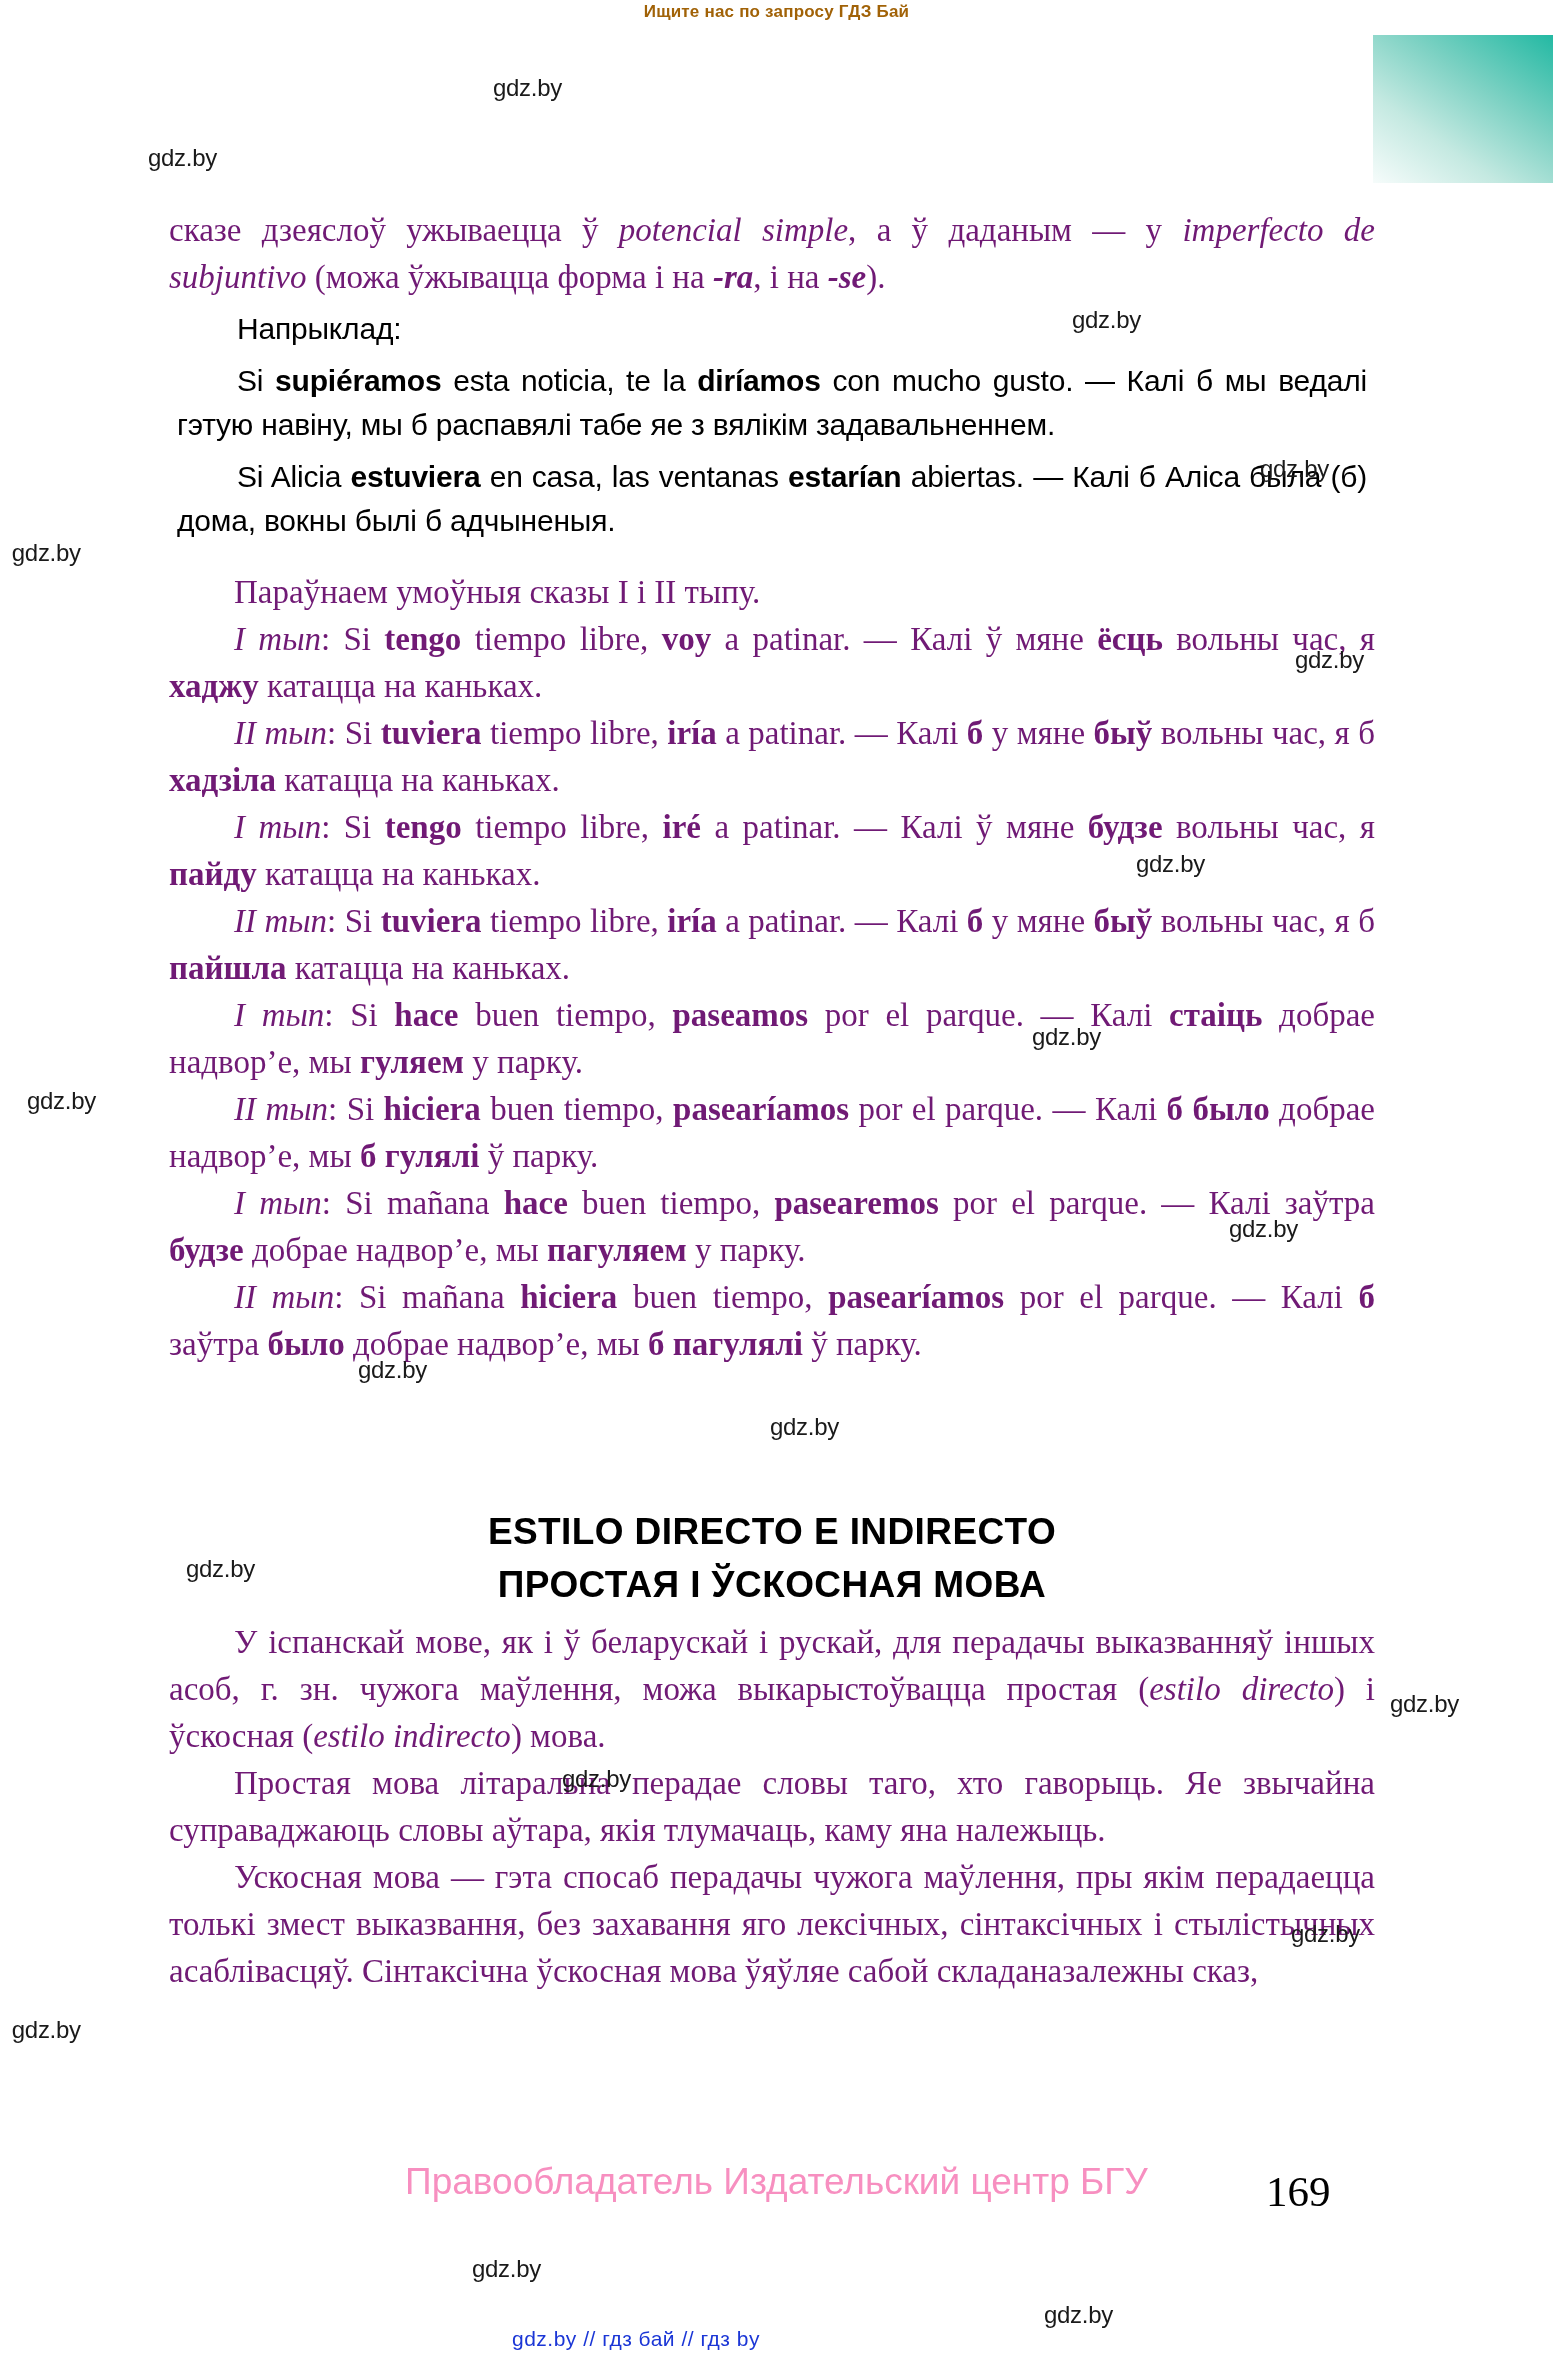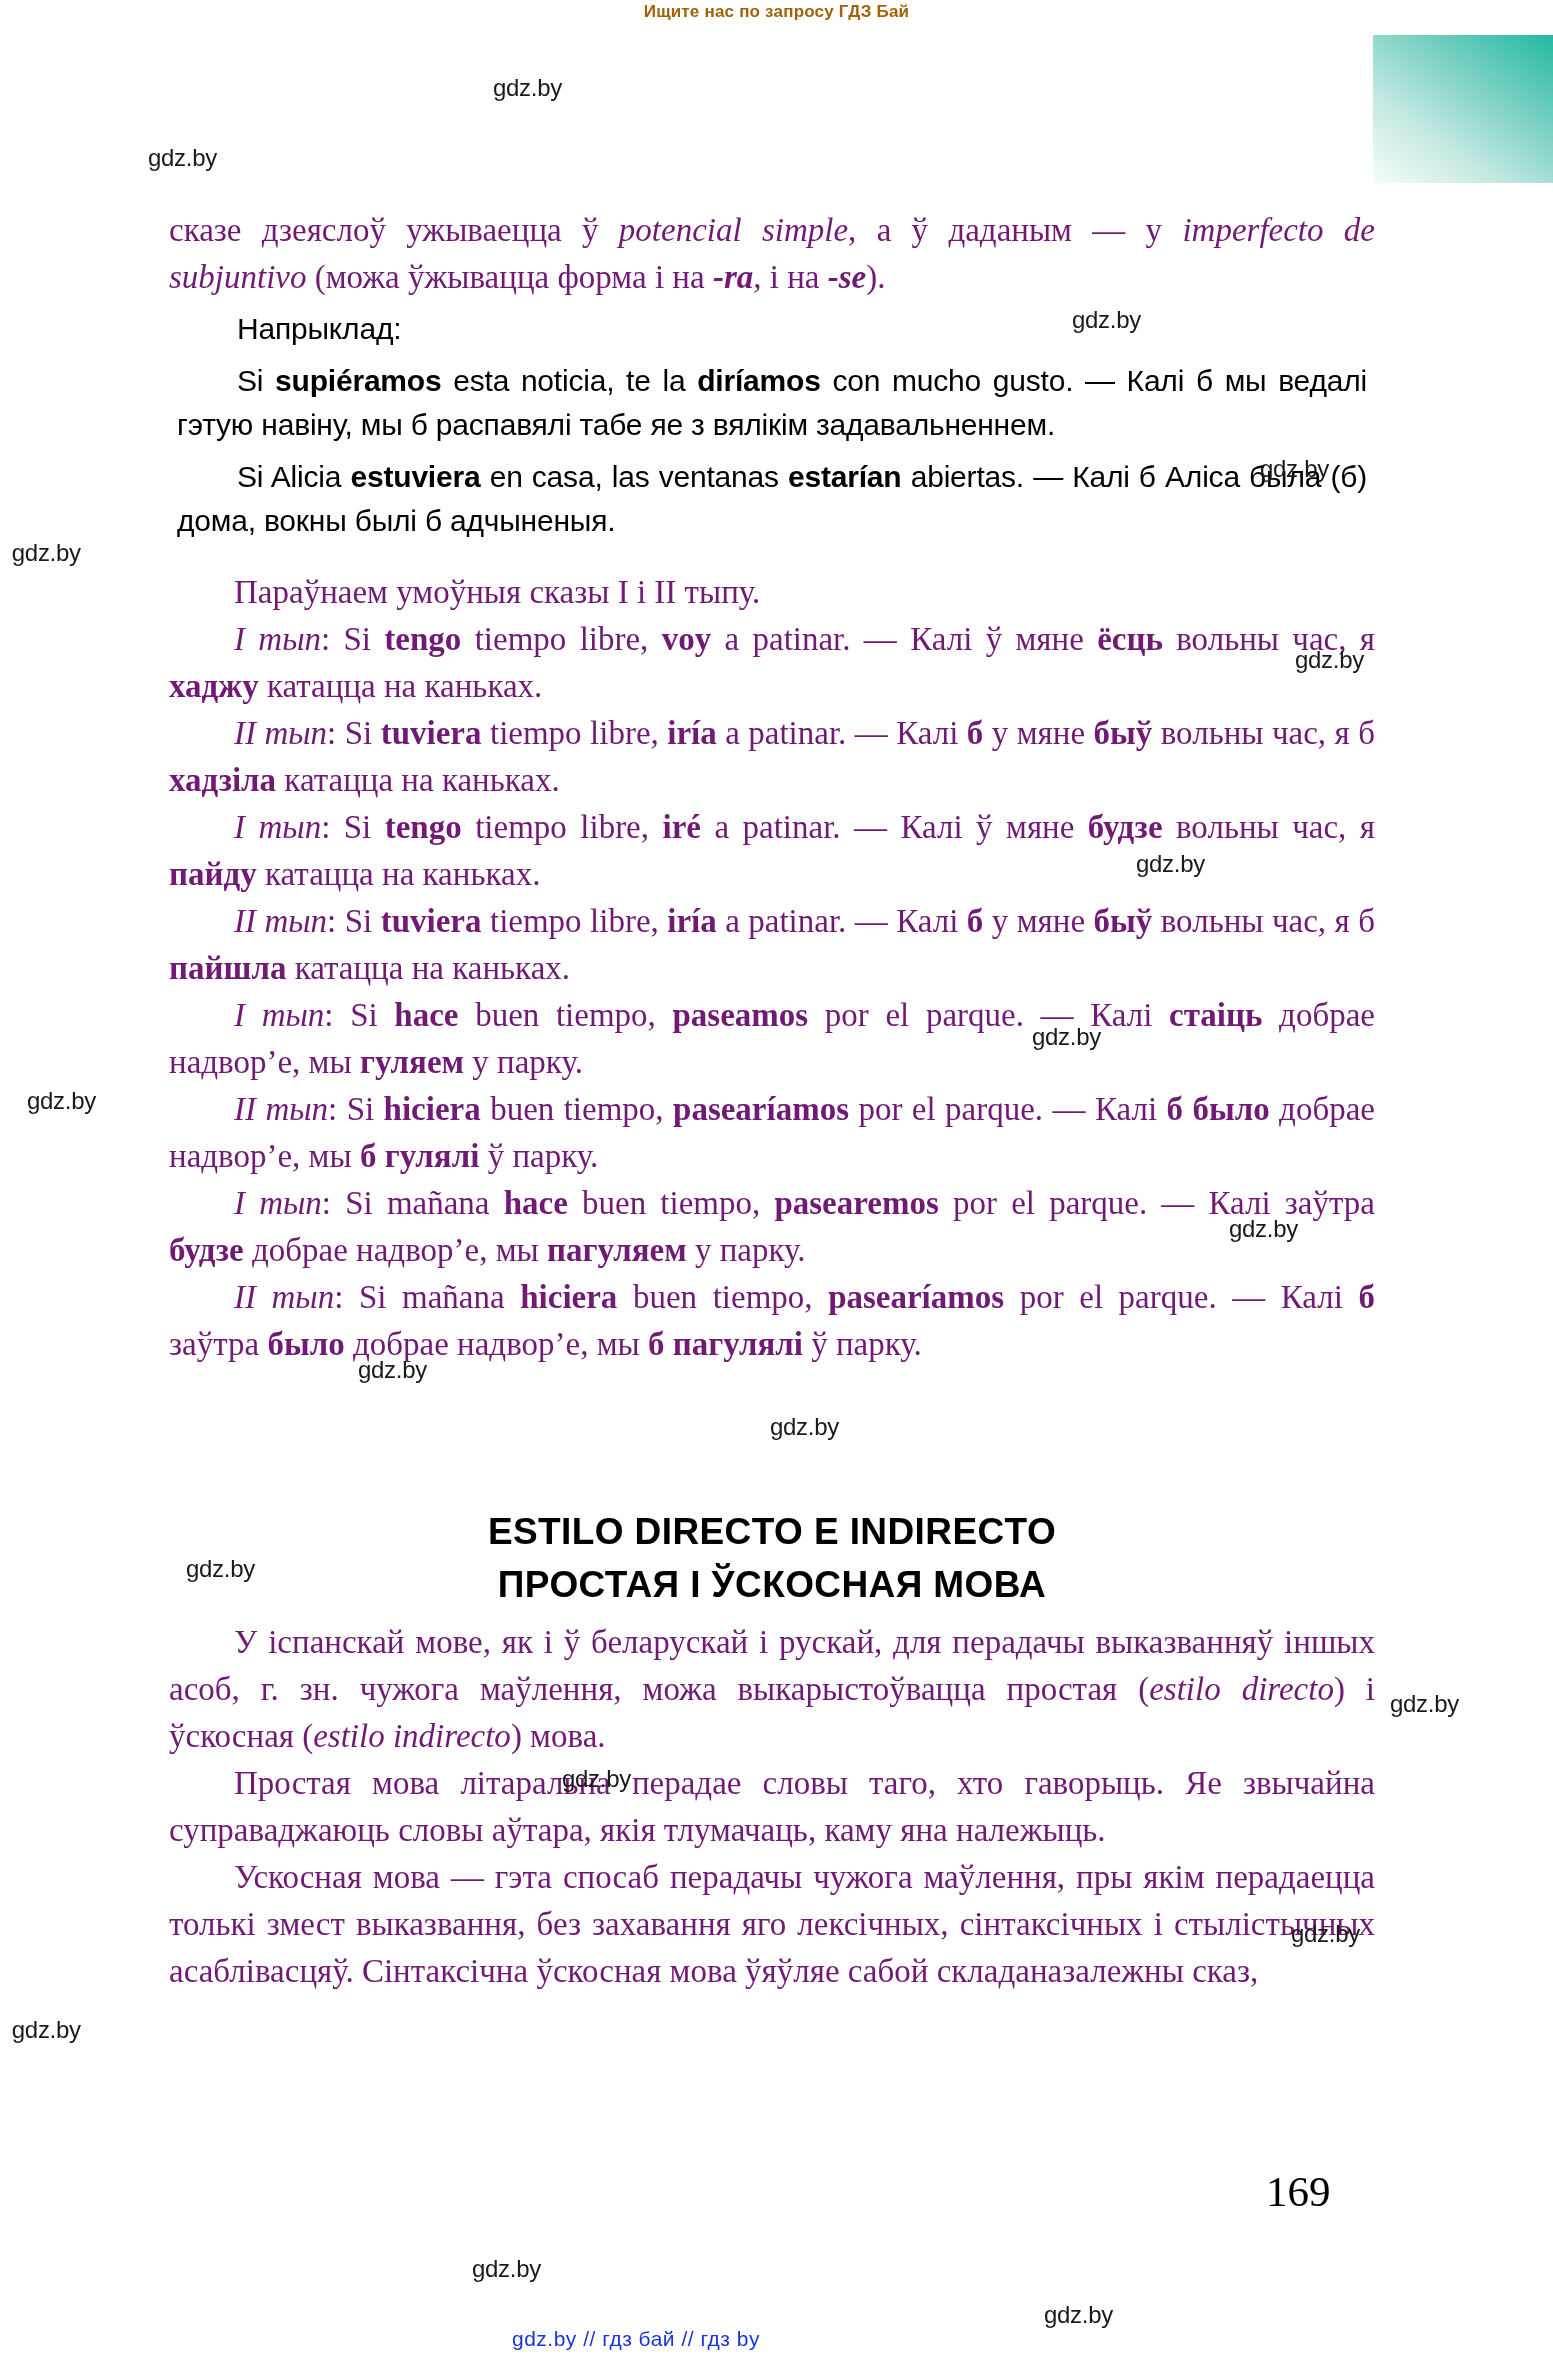--- a/index.html
+++ b/index.html
@@ -146,20 +146,21 @@
     <div class="heading">ESTILO DIRECTO E INDIRECTO</div>
     <div class="heading">ПРОСТАЯ І ЎСКОСНАЯ МОВА</div>
   </div>
 
   <div class="col" style="top:1619px;">
     <p class="para indent"><span>У іспанскай мове, як і ў беларускай і рускай, для перадачы выказванняў іншых асоб, г. зн. чужога маўлення, можа выкарыстоўвацца простая (</span><i>estilo directo</i><span>) і ўскосная (</span><i>estilo indirecto</i><span>) мова.</span></p>
     <p class="para indent">Простая мова літаральна перадае словы таго, хто гаворыць. Яе звычайна суправаджаюць словы аўтара, якія тлумачаць, каму яна належыць.</p>
     <p class="para indent">Ускосная мова — гэта спосаб перадачы чужога маўлення, пры якім перадаецца толькі змест выказвання, без захавання яго лексічных, сінтаксічных і стылістычных асаблівасцяў. Сінтаксічна ўскосная мова ўяўляе сабой складаназалежны сказ,</p>
   </div>
 
+  <div class="copyright" style="top:2161px;">Правообладатель Издательский центр БГУ</div>
   <div class="pagenum" style="left:1266px;top:2167px;">169</div>
   <div class="bottom-links" style="top:2327px;">gdz.by  //  гдз бай  //  гдз by</div>
 
   <div id="wm-host">
       <div class="wm" style="left: 493px; top: 74px;">gdz.by</div>
       <div class="wm" style="left: 148px; top: 144px;">gdz.by</div>
       <div class="wm" style="left: 1072px; top: 306px;">gdz.by</div>
       <div class="wm" style="left: 1260px; top: 455px;">gdz.by</div>
       <div class="wm" style="left: 11.8px; top: 539px;">gdz.by</div>
       <div class="wm" style="left: 1295px; top: 646px;">gdz.by</div>

